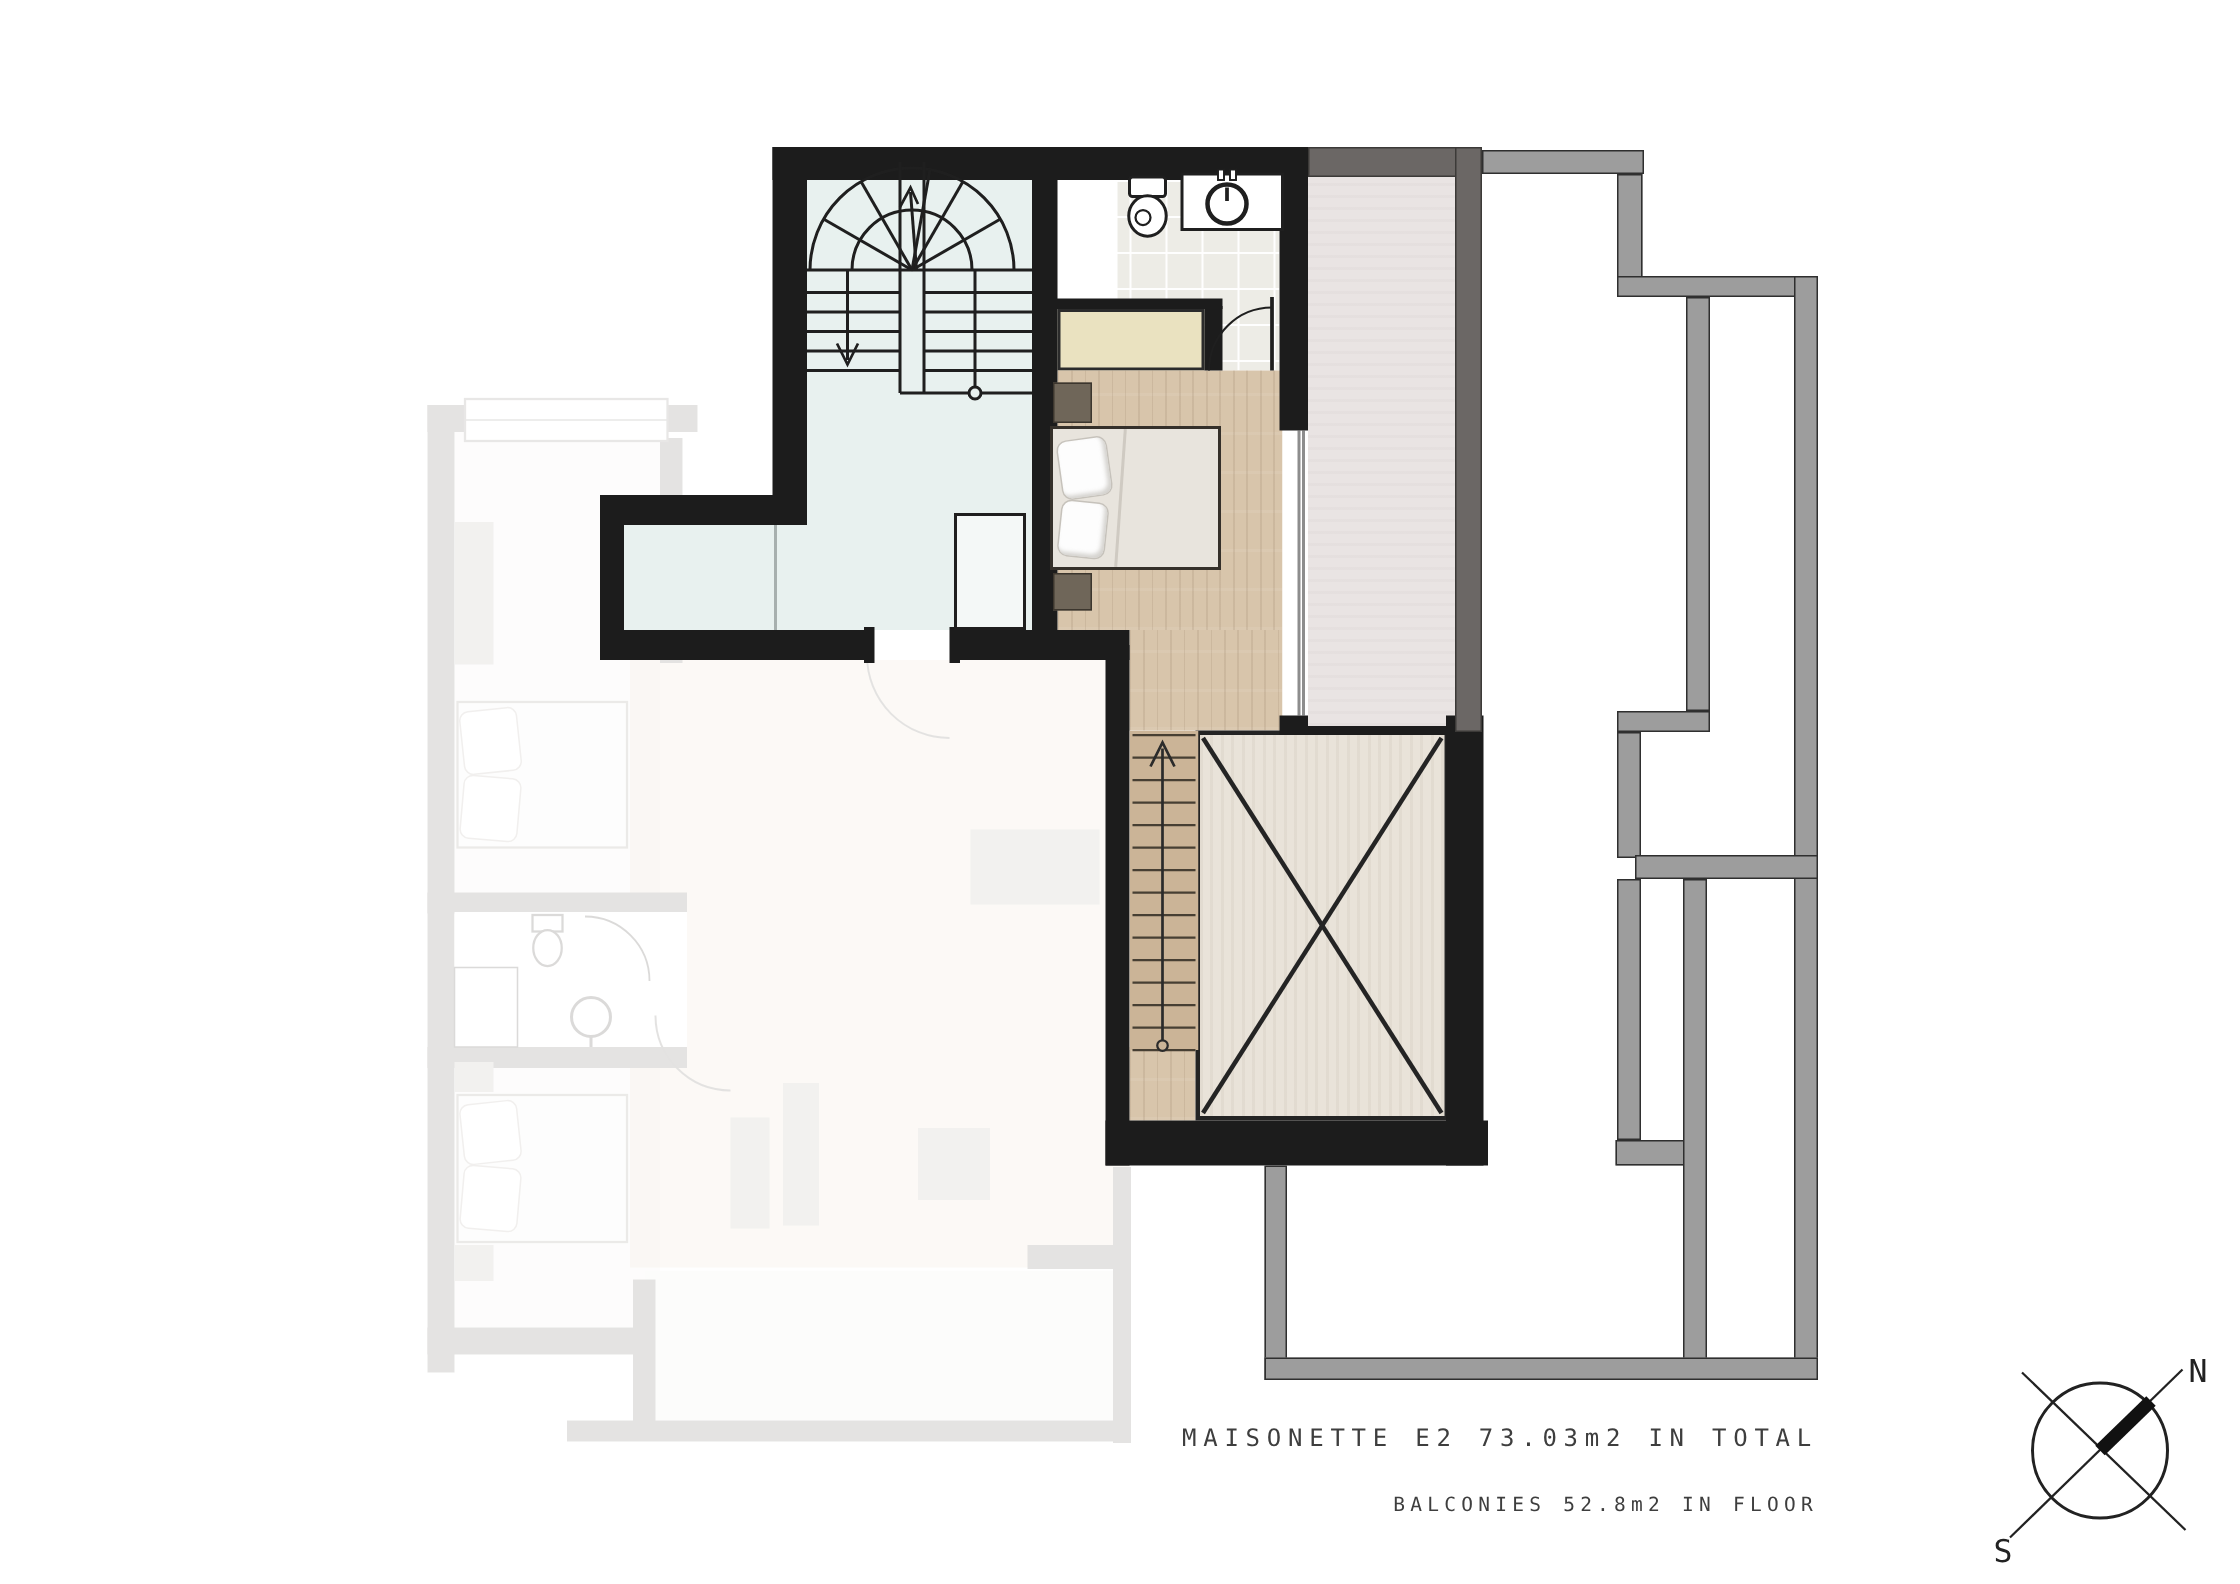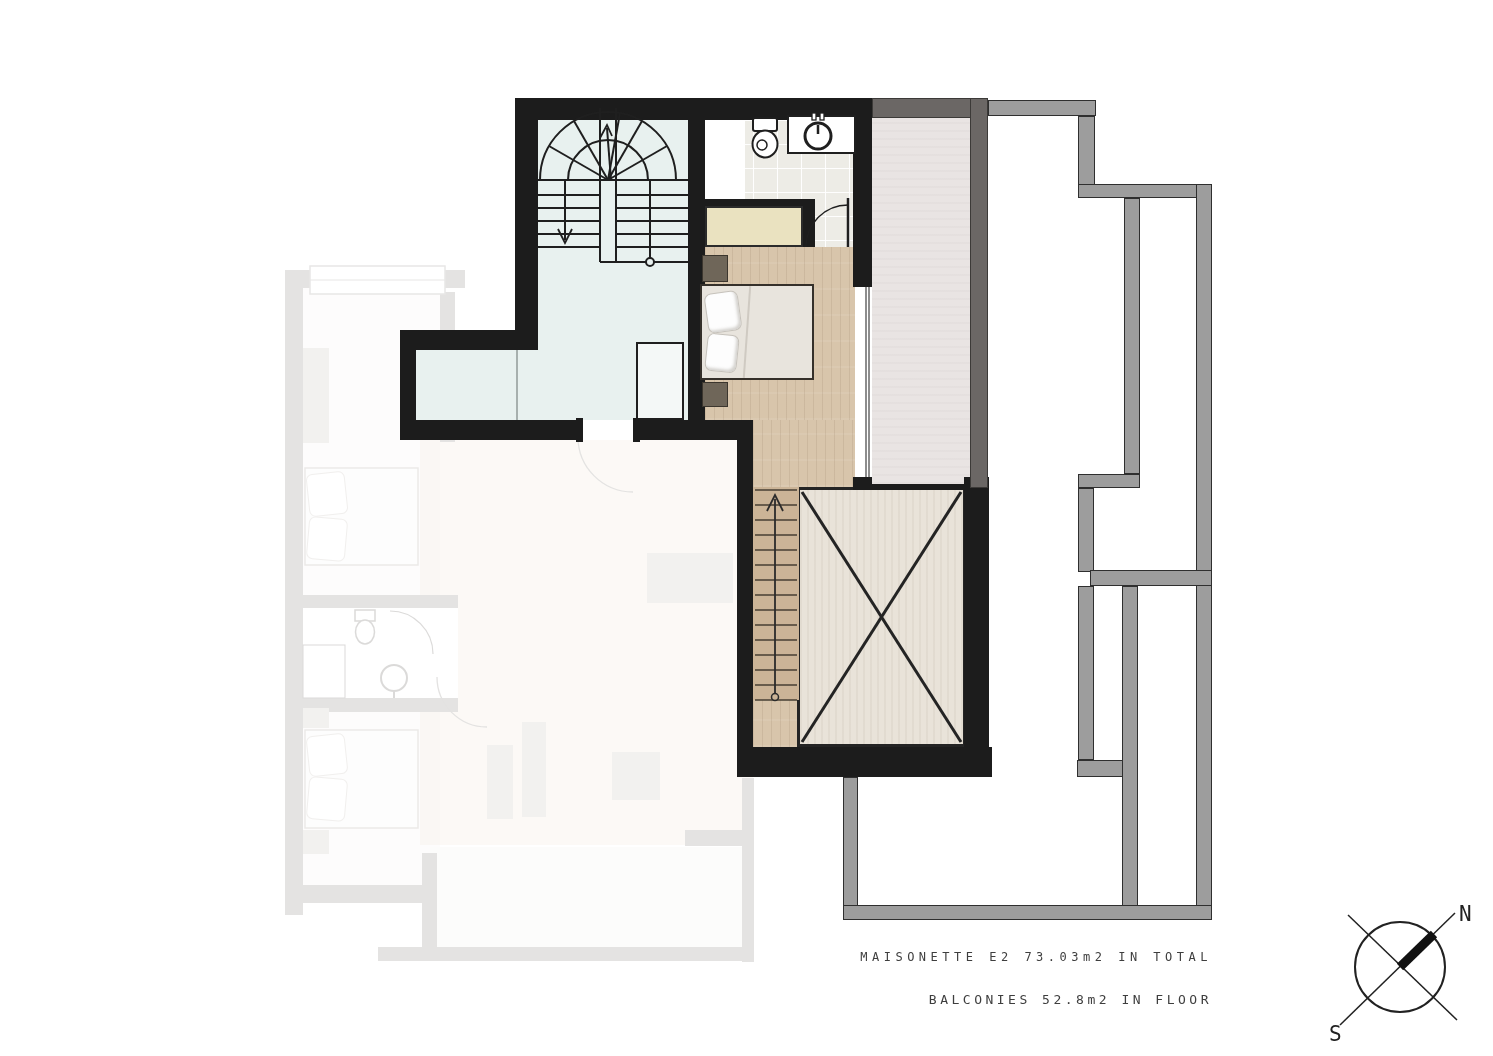--- a/index.html
+++ b/index.html
@@ -28,21 +28,21 @@
   .whiteBox{position:absolute;background:#fff;}
   .bed{position:absolute;background:#e8e4dd;border:2px solid #35302a;box-sizing:border-box;}
   .pillow{position:absolute;background:#fdfdfd;border:1.5px solid #c6c2bb;border-radius:7px;box-sizing:border-box;
           box-shadow:inset -2px -2px 3px rgba(150,145,135,.4);}
   .nstand{position:absolute;background:#6f6659;border:1.5px solid #3c362e;box-sizing:border-box;}
   .thinline{position:absolute;background:#a7b0ae;}
   .glz{position:absolute;background:#8d8d8d;}
   
   #titleblock{position:absolute;right:281px;top:941px;width:520px;text-align:right;color:#3e3e3e;}
   #titleblock .t1{font-size:16px;letter-spacing:4.5px;line-height:1.0;}
-  #titleblock .t2{font-size:12px;letter-spacing:4.5px;line-height:1.0;margin-top:10px;}
+  #titleblock .t2{font-size:16px;letter-spacing:4.5px;line-height:1.0;margin-top:10px;}
   #titleblock .t3{font-size:13px;letter-spacing:3.5px;line-height:1.0;margin-top:30px;}
   svg{display:block;}
 </style>
 </head>
 <body>
 
 <div id="canvas">
 
   <svg class="abs" style="left:280px;top:260px;opacity:.5" width="485" height="705" viewBox="0 0 485 705">
 

